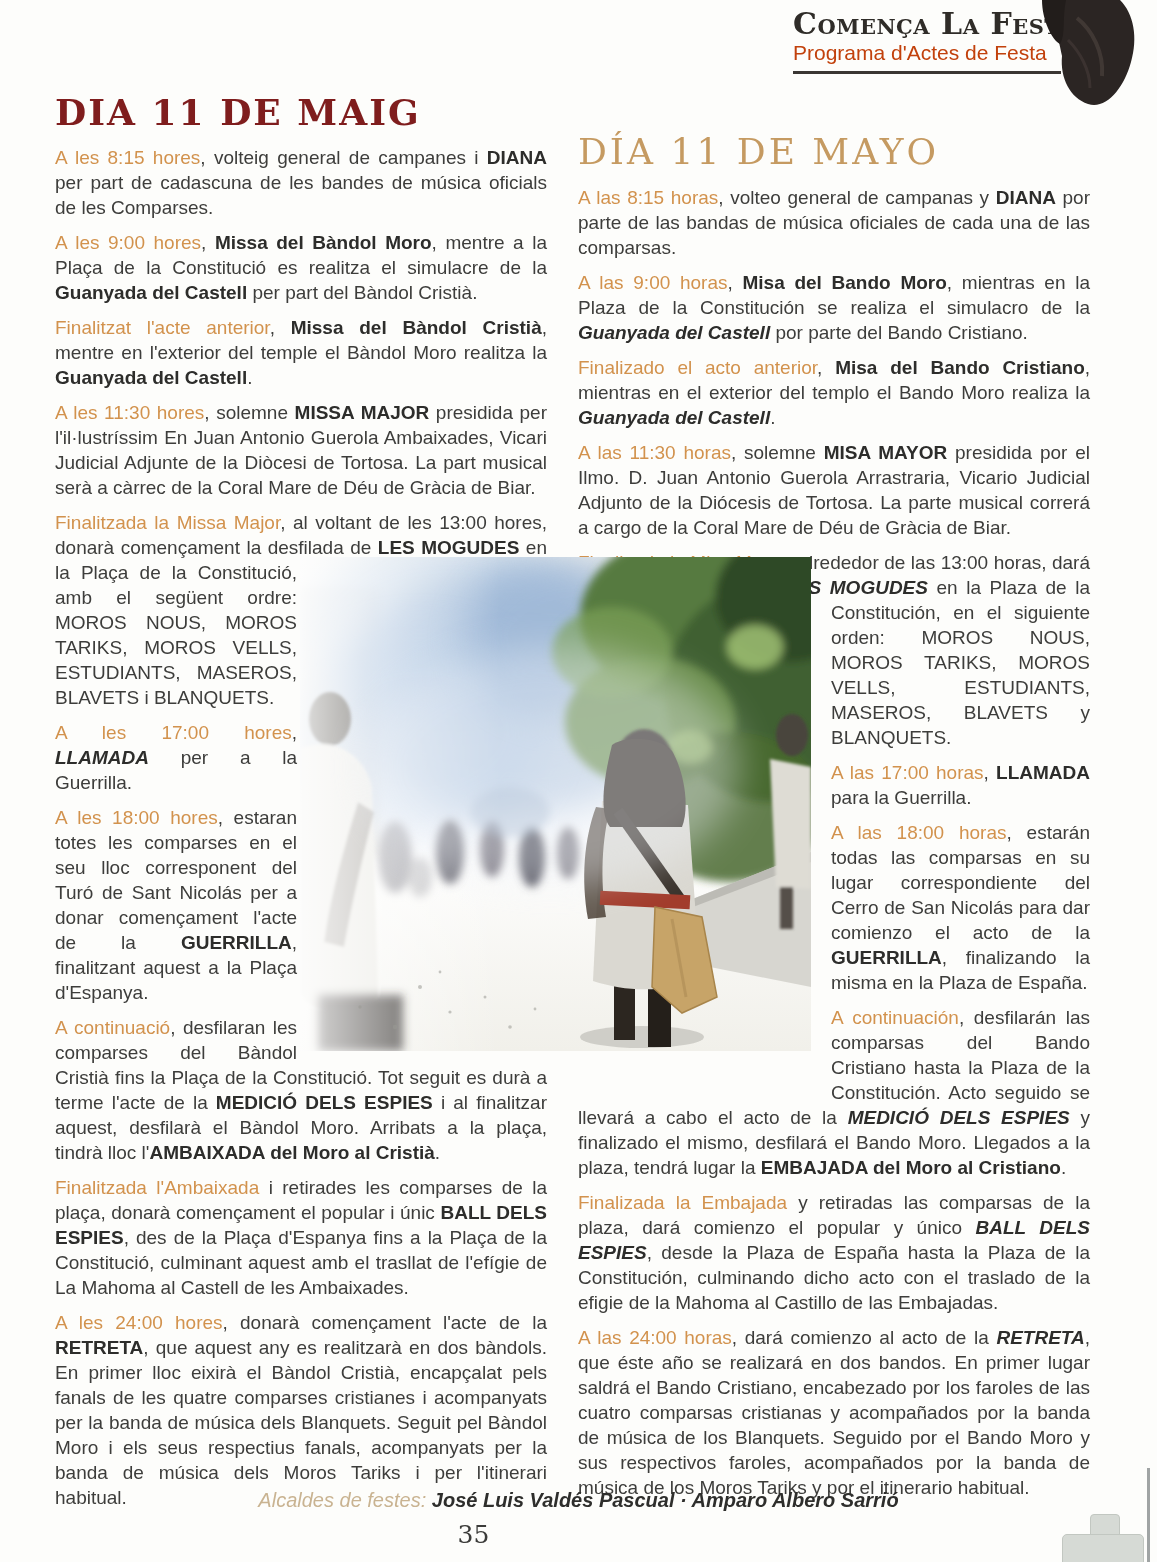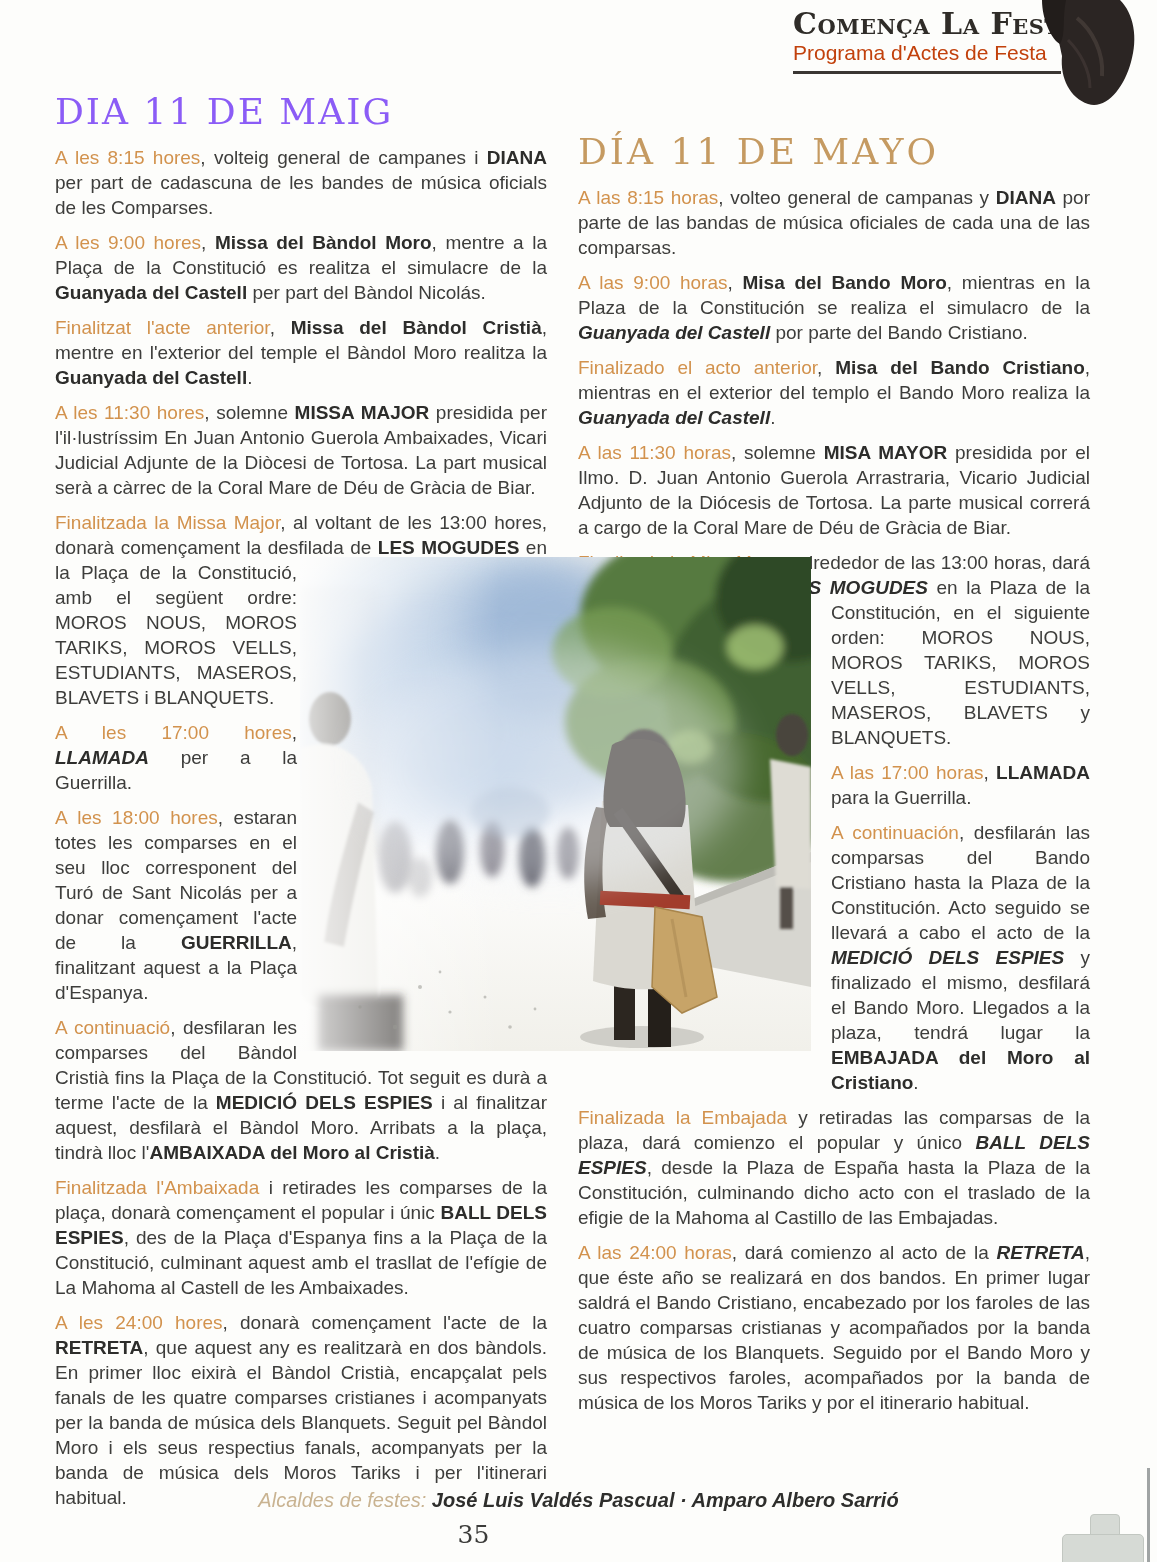--- a/index.html
+++ b/index.html
@@ -19,21 +19,21 @@
   .hdr-rule{margin-top:6px;height:3px;background:#3a3633;width:268px;}
   #corner-art{position:absolute;left:1032px;top:0;width:125px;height:130px;}
   
   .col{position:absolute;top:92px;font-size:19px;line-height:25px;text-align:justify;}
   #col-left{left:55px;width:492px;}
   #col-right{left:578px;width:512px;margin-top:40px;}
   .col h1{
     font-family:"DejaVu Serif","Liberation Serif",serif;font-weight:400;
     font-size:36px;line-height:40px;margin:0 0 13px 0;
   }
-  #col-left h1{color:#8b5cf6;letter-spacing:2px;}
+  #col-left h1{color:#7f1d1d;letter-spacing:2px;font-weight:bold;}
   #col-right h1{color:#c59a61;letter-spacing:3px;}
   .para{margin:0 0 10px 0;}
   .seg-n{color:#3d3d3b;}
   .seg-lead{color:#d2924d;}
   .seg-b{font-weight:bold;color:#2d2d2b;}
   .seg-bi{font-weight:bold;font-style:italic;color:#2d2d2b;}
   .spacer{display:block;}
   .spacer-right{float:right;width:242px;height:494px;margin-left:8px;}
   .spacer-left{float:left;width:240px;height:494px;margin-right:13px;}
   
@@ -70,41 +70,42 @@
     <path d="M22,0 L88,0 C102,14 106,38 99,62 C92,88 74,110 56,104 C38,98 28,78 30,56 C26,34 18,14 22,0 Z" fill="#2b2523"></path>
     <path d="M10,0 L34,0 C30,18 34,34 28,44 C20,40 10,20 10,0 Z" fill="#221d1b"></path>
     <path d="M45,18 C60,30 72,52 70,76" stroke="#4a403c" stroke-width="4" fill="none" opacity=".7"></path>
     <path d="M36,40 C48,52 58,70 58,88" stroke="#463c38" stroke-width="3" fill="none" opacity=".6"></path>
   </svg>
 
   <div class="col" id="col-left">
     <h1>DIA 11 DE MAIG</h1>
     <div>
         <p class="para"><span class="seg-lead">A les 8:15 hores</span><span class="seg-n">, volteig general de campanes i </span><span class="seg-b">DIANA</span><span class="seg-n"> per part de cadascuna de les bandes de música oficials de les Comparses.</span></p>
-        <p class="para"><span class="seg-lead">A les 9:00 hores</span><span class="seg-n">, </span><span class="seg-b">Missa del Bàndol Moro</span><span class="seg-n">, mentre a la Plaça de la Constitució es realitza el simulacre de la </span><span class="seg-b">Guanyada del Castell</span><span class="seg-n"> per part del Bàndol Nicolás.</span></p>
+        <p class="para"><span class="seg-lead">A les 9:00 hores</span><span class="seg-n">, </span><span class="seg-b">Missa del Bàndol Moro</span><span class="seg-n">, mentre a la Plaça de la Constitució es realitza el simulacre de la </span><span class="seg-b">Guanyada del Castell</span><span class="seg-n"> per part del Bàndol Cristià.</span></p>
         <p class="para"><span class="seg-lead">Finalitzat l'acte anterior</span><span class="seg-n">, </span><span class="seg-b">Missa del Bàndol Cristià</span><span class="seg-n">, mentre en l'exterior del temple el Bàndol Moro realitza la </span><span class="seg-b">Guanyada del Castell</span><span class="seg-n">.</span></p>
         <p class="para"><span class="seg-lead">A les 11:30 hores</span><span class="seg-n">, solemne </span><span class="seg-b">MISSA MAJOR</span><span class="seg-n"> presidida per l'il·lustríssim En Juan Antonio Guerola Ambaixades, Vicari Judicial Adjunte de la Diòcesi de Tortosa. La part musical serà a càrrec de la Coral Mare de Déu de Gràcia de Biar.</span></p>
         <p class="para"><span class="seg-lead">Finalitzada la Missa Major</span><span class="seg-n">, al voltant de les 13:00 hores, donarà començament la desfilada de </span><span class="seg-b">LES MOGUDES</span><span class="seg-n"> en la Plaça </span><span class="spacer spacer-right"></span><span class="seg-n">de la Constitució, amb el següent ordre: MOROS NOUS, MOROS TARIKS, MOROS VELLS, ESTUDIANTS, MASEROS, BLAVETS i BLANQUETS.</span></p>
         <p class="para"><span class="seg-lead">A les 17:00 hores</span><span class="seg-n">, </span><span class="seg-bi">LLAMADA</span><span class="seg-n"> per a la Guerrilla.</span></p>
         <p class="para"><span class="seg-lead">A les 18:00 hores</span><span class="seg-n">, estaran totes les comparses en el seu lloc corresponent del Turó de Sant Nicolás per a donar començament l'acte de la </span><span class="seg-b">GUERRILLA</span><span class="seg-n">, finalitzant aquest a la Plaça d'Espanya.</span></p>
         <p class="para"><span class="seg-lead">A continuació</span><span class="seg-n">, desfilaran les comparses del Bàndol Cristià fins la Plaça de la Constitució. Tot seguit es durà a terme l'acte de la </span><span class="seg-b">MEDICIÓ DELS ESPIES</span><span class="seg-n"> i al finalitzar aquest, desfilarà el Bàndol Moro. Arribats a la plaça, tindrà lloc l'</span><span class="seg-b">AMBAIXADA del Moro al Cristià</span><span class="seg-n">.</span></p>
         <p class="para"><span class="seg-lead">Finalitzada l'Ambaixada</span><span class="seg-n"> i retirades les comparses de la plaça, donarà començament el popular i únic </span><span class="seg-b">BALL DELS ESPIES</span><span class="seg-n">, des de la Plaça d'Espanya fins a la Plaça de la Constitució, culminant aquest amb el trasllat de l'efígie de La Mahoma al Castell de les Ambaixades.</span></p>
         <p class="para"><span class="seg-lead">A les 24:00 hores</span><span class="seg-n">, donarà començament l'acte de la </span><span class="seg-b">RETRETA</span><span class="seg-n">, que aquest any es realitzarà en dos bàndols. En primer lloc eixirà el Bàndol Cristià, encapçalat pels fanals de les quatre comparses cristianes i acompanyats per la banda de música dels Blanquets. Seguit pel Bàndol Moro i els seus respectius fanals, acompanyats per la banda de música dels Moros Tariks i per l'itinerari habitual.</span></p>
       </div>
   </div>
 
   <div class="col" id="col-right">
     <h1>DÍA 11 DE MAYO</h1>
     <div>
         <p class="para"><span class="seg-lead">A las 8:15 horas</span><span class="seg-n">, volteo general de campanas y </span><span class="seg-b">DIANA</span><span class="seg-n"> por parte de las bandas de música oficiales de cada una de las comparsas.</span></p>
         <p class="para"><span class="seg-lead">A las 9:00 horas</span><span class="seg-n">, </span><span class="seg-b">Misa del Bando Moro</span><span class="seg-n">, mientras en la Plaza de la Constitución se realiza el simulacro de la </span><span class="seg-bi">Guanyada del Castell</span><span class="seg-n"> por parte del Bando Cristiano.</span></p>
         <p class="para"><span class="seg-lead">Finalizado el acto anterior</span><span class="seg-n">, </span><span class="seg-b">Misa del Bando Cristiano</span><span class="seg-n">, mientras en el exterior del templo el Bando Moro realiza la </span><span class="seg-bi">Guanyada del Castell</span><span class="seg-n">.</span></p>
         <p class="para"><span class="seg-lead">A las 11:30 horas</span><span class="seg-n">, solemne </span><span class="seg-b">MISA MAYOR</span><span class="seg-n"> presidida por el Ilmo. D. Juan Antonio Guerola Arrastraria, Vicario Judicial Adjunto de la Diócesis de Tortosa. La parte musical correrá a cargo de la Coral Mare de Déu de Gràcia de Biar.</span></p>
         <p class="para"><span class="seg-lead">Finalizada la Misa Mayor</span><span class="seg-n">, alrededor de las 13:00 horas, dará comienzo el desfile de </span><span class="seg-bi">LES MOGUDES</span><span class="seg-n"> en la Plaza de la </span><span class="spacer spacer-left"></span><span class="seg-n">Constitución, en el siguiente orden: MOROS NOUS, MOROS TARIKS, MOROS VELLS, ESTUDIANTS, MASEROS, BLAVETS y BLANQUETS.</span></p>
         <p class="para"><span class="seg-lead">A las 17:00 horas</span><span class="seg-n">, </span><span class="seg-b">LLAMADA</span><span class="seg-n"> para la Guerrilla.</span></p>
+        <p class="para"><span class="seg-lead">A las 18:00 horas</span><span class="seg-n">, estarán todas las comparsas en su lugar correspondiente del Cerro de San Nicolás para dar comienzo el acto de la </span><span class="seg-b">GUERRILLA</span><span class="seg-n">, finalizando la misma en la Plaza de España.</span></p>
         <p class="para"><span class="seg-lead">A continuación</span><span class="seg-n">, desfilarán las comparsas del Bando Cristiano hasta la Plaza de la Constitución. Acto seguido se llevará a cabo el acto de la </span><span class="seg-bi">MEDICIÓ DELS ESPIES</span><span class="seg-n"> y finalizado el mismo, desfilará el Bando Moro. Llegados a la plaza, tendrá lugar la </span><span class="seg-b">EMBAJADA del Moro al Cristiano</span><span class="seg-n">.</span></p>
         <p class="para"><span class="seg-lead">Finalizada la Embajada</span><span class="seg-n"> y retiradas las comparsas de la plaza, dará comienzo el popular y único </span><span class="seg-bi">BALL DELS ESPIES</span><span class="seg-n">, desde la Plaza de España hasta la Plaza de la Constitución, culminando dicho acto con el traslado de la efigie de la Mahoma al Castillo de las Embajadas.</span></p>
         <p class="para"><span class="seg-lead">A las 24:00 horas</span><span class="seg-n">, dará comienzo al acto de la </span><span class="seg-bi">RETRETA</span><span class="seg-n">, que éste año se realizará en dos bandos. En primer lugar saldrá el Bando Cristiano, encabezado por los faroles de las cuatro comparsas cristianas y acompañados por la banda de música de los Blanquets. Seguido por el Bando Moro y sus respectivos faroles, acompañados por la banda de música de los Moros Tariks y por el itinerario habitual.</span></p>
       </div>
   </div>
 
   <svg id="photo" viewBox="0 0 511 494">
     <defs>
       <linearGradient id="bgGrad" x1="0" y1="0" x2="0" y2="1">
         <stop offset="0" stop-color="#f4f4f0"></stop>

